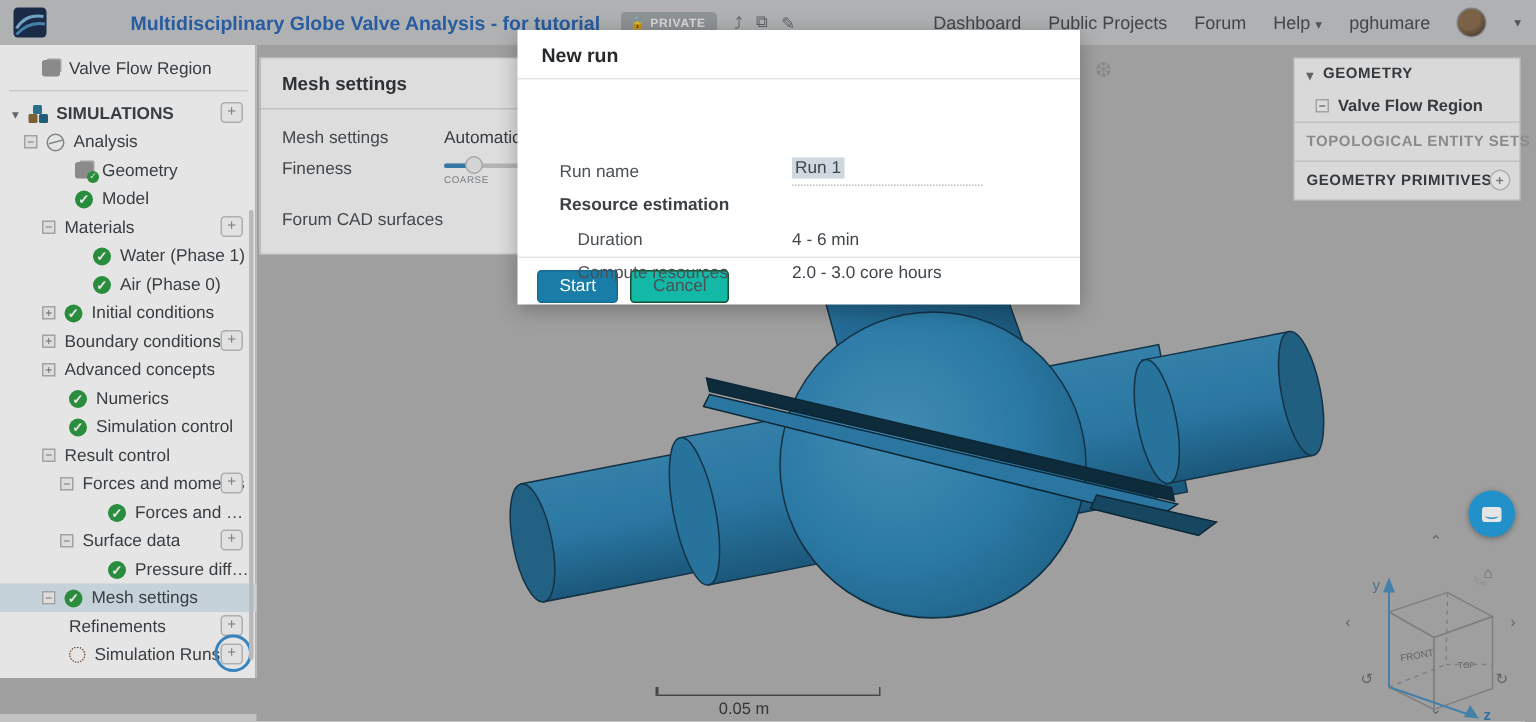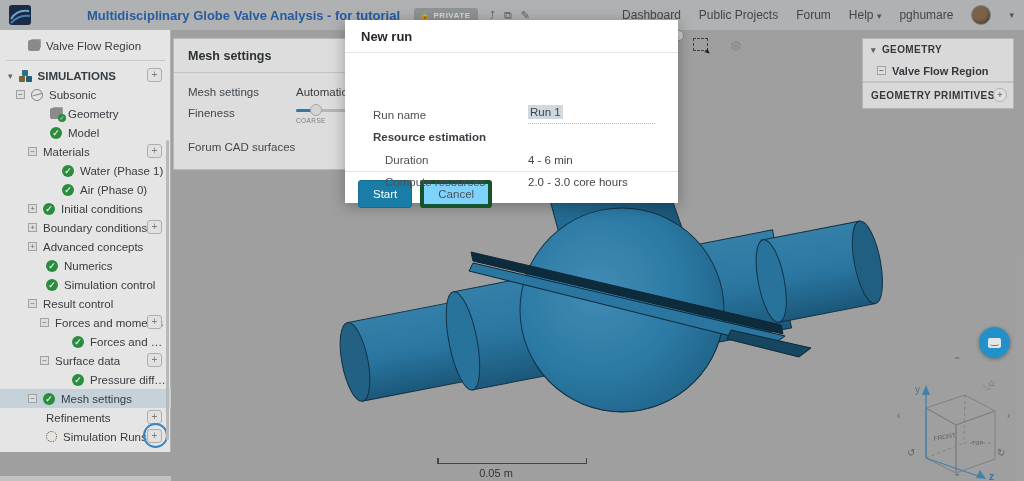--- a/index.html
+++ b/index.html
@@ -90,32 +90,32 @@
   .rrow.caps { font-size:10px; letter-spacing:.4px; }
   .rrow .muted { color:#9a9a9a; font-weight:bold; }
   .rrow.b { font-weight:bold; }
   .rdiv { height:1px; background:#d8d8d8; }
   .cubeic { width:10px; height:9px; background:#5a5f63; margin-right:6px; position:relative; }
   .cubeic::before { content:""; position:absolute; left:0; top:-2px; width:10px; height:3px; background:#83888c; transform:skewX(-30deg); transform-origin:left bottom; }
   .rplus { position:absolute; right:6px; top:3px; width:14px; height:14px; border:1px solid #c6c6c6; border-radius:50%; background:#fafafa; color:#8a8a8a; font-size:9px; line-height:12px; text-align:center; }
 
   
   .dim { position:absolute; inset:0; background:rgba(0,0,0,0.10); z-index:40; }
-  .modal { position:absolute; left:345px; top:20px; width:333px; height:183px; background:#ffffff; box-shadow:0 3px 14px rgba(0,0,0,.3); z-index:50; }
+  .modal { position:absolute; left:345px; top:20px; width:375px; height:183px; background:#ffffff; box-shadow:0 3px 14px rgba(0,0,0,.3); z-index:50; }
   .m-title { padding:9px 16px 8px 16px; font-size:13px; font-weight:bold; color:#26292c; border-bottom:1px solid #e4e4e4; }
   .m-body { position:relative; height:118px; font-size:11.5px; color:#4a5055; }
   .m-label { position:absolute; left:28px; }
   .m-label.ind { left:40px; }
   .m-val { position:absolute; left:183px; color:#3f454a; }
   .m-input { position:absolute; left:183px; top:53px; width:127px; border-bottom:1px dotted #bcbcbc; height:18px; font-size:11.5px; color:#3f454a; }
   .m-input .seltext { background:#cfd8de; padding:1px 2px; }
   .m-foot { border-top:1px solid #e4e4e4; padding:8px 13px; display:flex; gap:8px; }
   .btn { font-size:11.5px; border-radius:3px; padding:4px 14px; }
   .btn-primary { background:#1a7da8; color:#fff; border:1px solid #166c92; }
-  .btn-plain { background:#7dd3fc; color:#4a5055; border:4px solid #14532d; }
+  .btn-plain { background:#14b8a6; color:#4a5055; border:1px solid #14532d; }
 
   .icglyph { font-style:normal; }
 </style>
 </head>
 <body>
 
 <div class="app">
 
   <div class="viewport">
     <svg width="853" height="451" viewBox="0 0 853 451">
@@ -257,21 +257,21 @@
             <i></i>
             <i></i>
             <i></i>
           </span>
         <span class="lbl">SIMULATIONS</span>
         <span class="plusbtn icglyph">+</span>
       </div>
       <div class="trow" style="padding-left:16px">
         <span class="tgl">−</span>
         <span class="ic ic-sub"></span>
-        <span class="lbl">Subsonic</span>
+        <span class="lbl">Analysis</span>
       </div>
       <div class="trow" style="padding-left:50px">
         <span class="ic ic-geo">
             <span class="sub icglyph">✓</span>
           </span>
         <span class="lbl">Geometry</span>
       </div>
       <div class="trow" style="padding-left:50px">
         <span class="ic ic-check icglyph">✓</span>
         <span class="lbl">Model</span>
@@ -378,20 +378,23 @@
   <div class="rpanel">
     <div class="rrow caps b">
       <span class="chev icglyph">▾</span>
       <span>GEOMETRY</span>
     </div>
     <div class="rrow b" style="padding-left:14px">
       <span class="tgl">−</span>
       <span>Valve Flow Region</span>
     </div>
     <div class="rdiv"></div>
+    <div class="rrow caps" style="height:25px">
+      <span class="muted">TOPOLOGICAL ENTITY SETS</span>
+    </div>
     <div class="rdiv"></div>
     <div class="rrow caps b" style="height:25px">
       <span>GEOMETRY PRIMITIVES</span>
       <span class="rplus icglyph" style="top:5px">+</span>
     </div>
   </div>
 
   <div class="dim"></div>
 
   <div class="modal">

